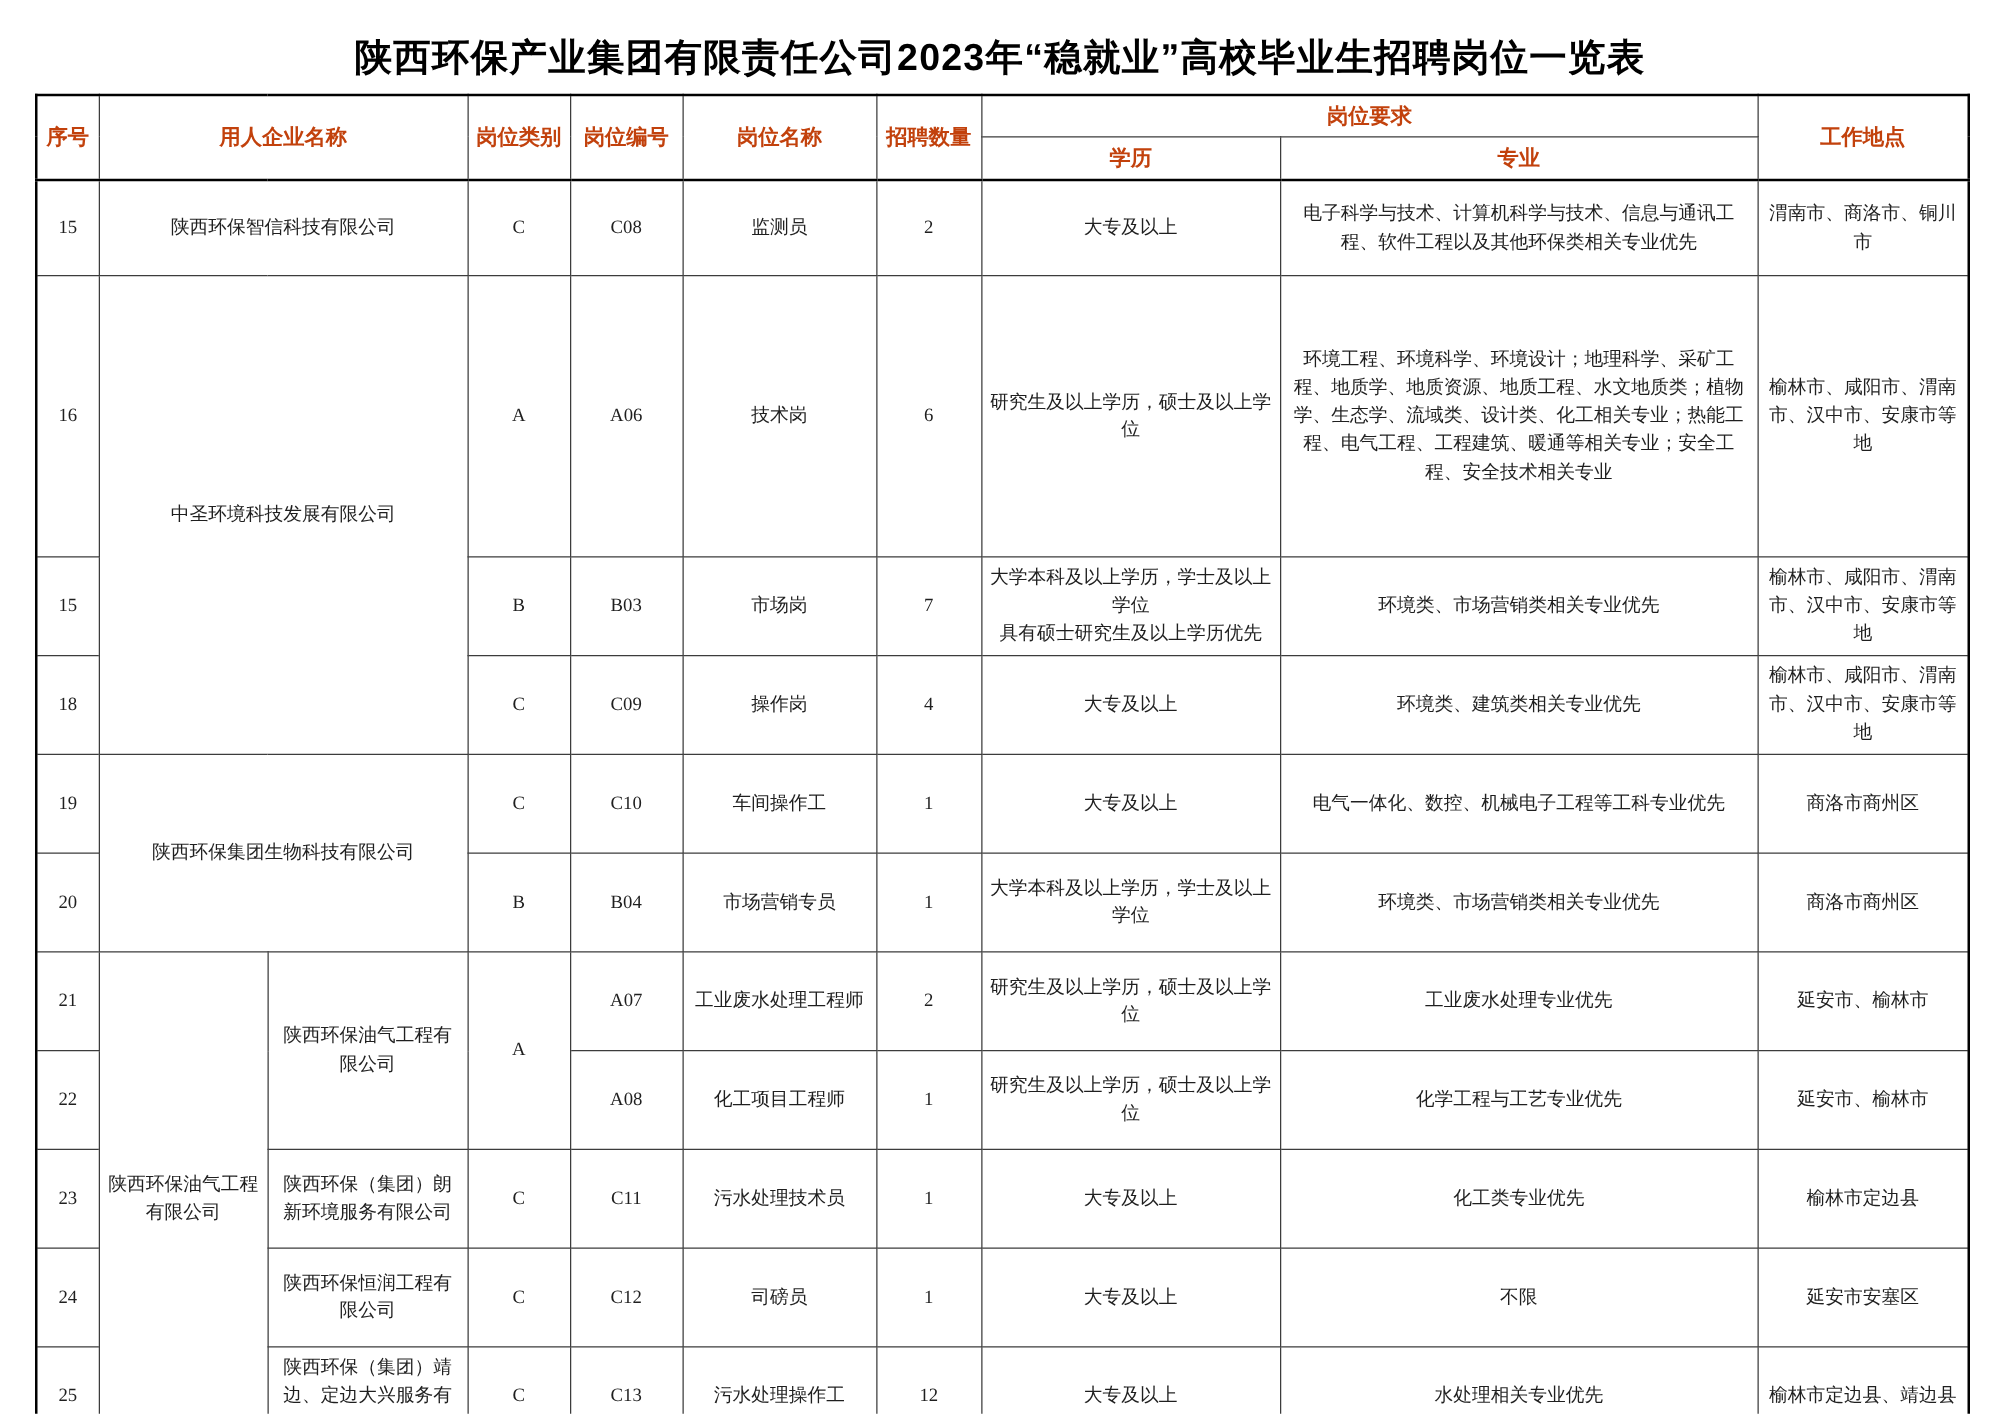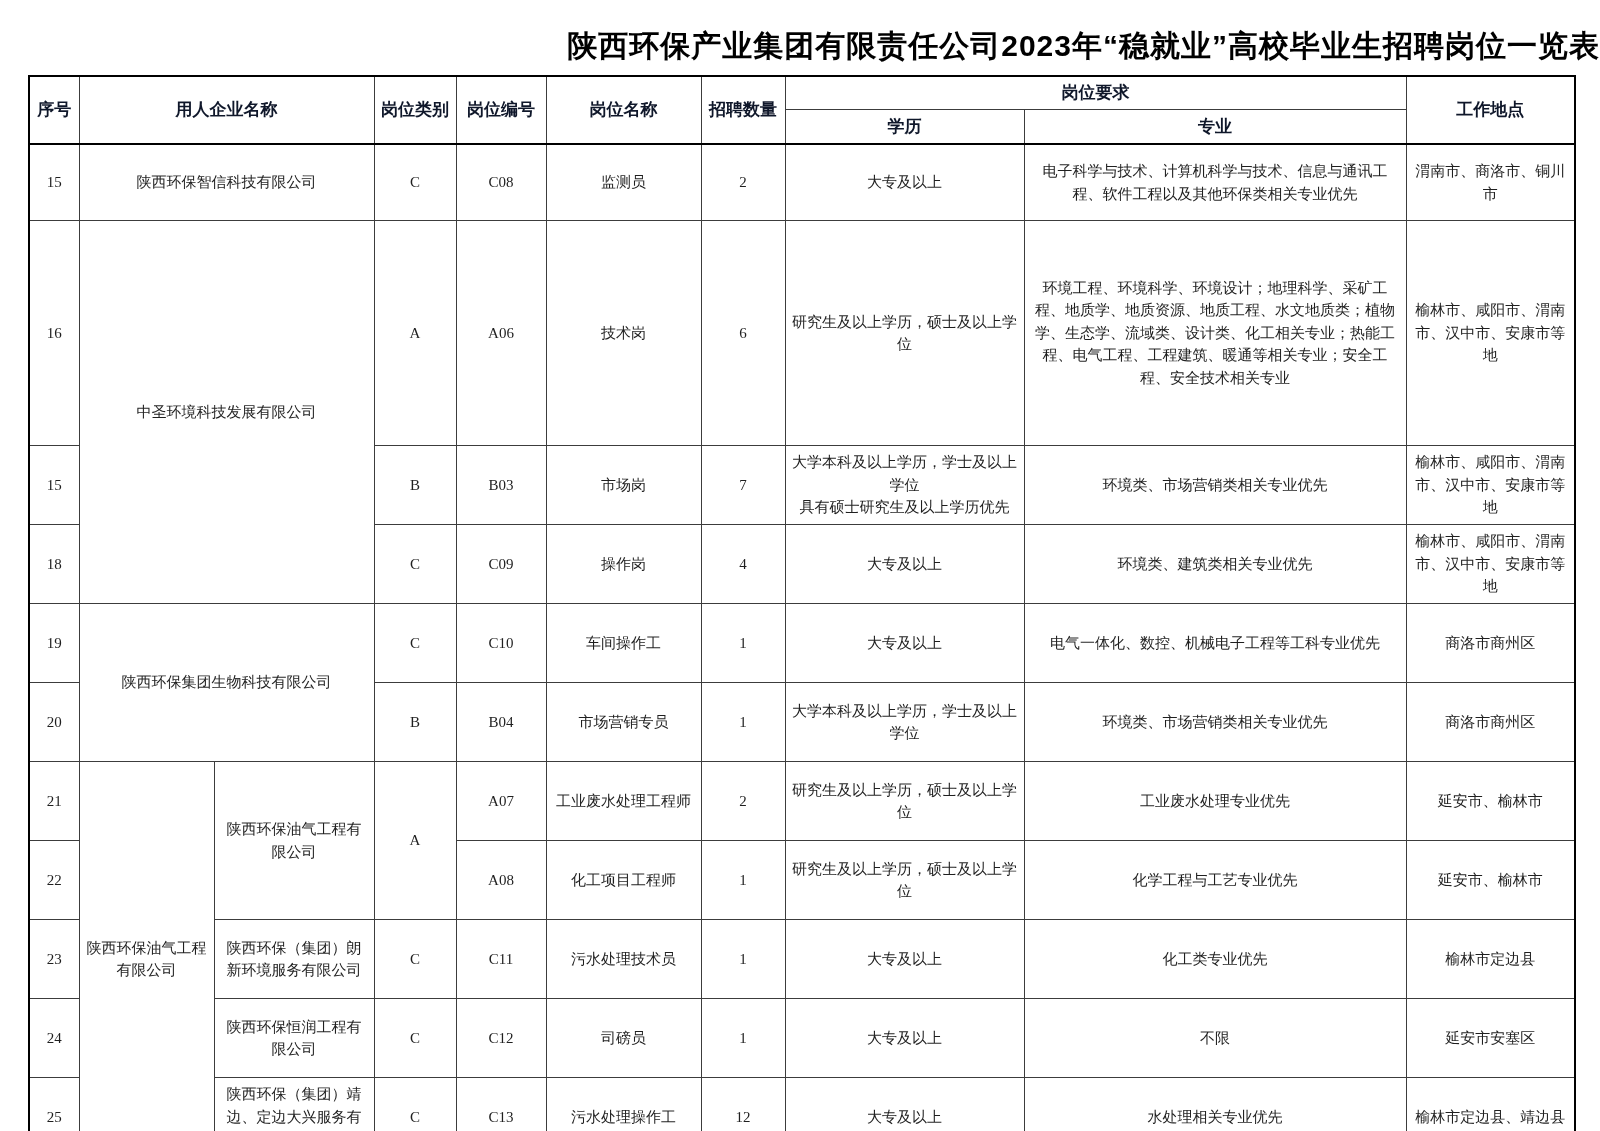--- a/index.html
+++ b/index.html
@@ -4,21 +4,21 @@
 <style>
   html,body { margin:0; padding:0; background:#ffffff; }
   body {
     position:relative;
     width:1600px; height:1131px;
     font-family:"Liberation Serif","DejaVu Serif",serif;
     color:#1f1f1f;
   }
   .page-title {
     position:absolute; top:26px; left:0; width:1600px;
-    text-align:right;
+    text-align:center;
     font-family:"Liberation Sans","DejaVu Sans",sans-serif;
     font-weight:bold; font-size:30px; color:#000;
     letter-spacing:1px;
     white-space:nowrap;
   }
   table.jobs {
     position:absolute; left:28px; top:75px;
     width:1546px;
     border-collapse:collapse; table-layout:fixed;
     border:2px solid #000;
@@ -26,21 +26,21 @@
   .jobs th, .jobs td {
     border:1px solid #3c3c3c;
     text-align:center; vertical-align:middle;
     padding:2px 5px;
     font-size:15px; line-height:1.5;
     word-break:break-all;
     overflow:hidden;
   }
   .jobs th {
     font-family:"Liberation Sans","DejaVu Sans",sans-serif;
-    font-weight:bold; font-size:17px; color:#0f172a;
+    font-weight:bold; font-size:17px; color:#c2410c;
     padding:2px 2px;
   }
   tr.h1 { height:33px; }
   tr.h2 { height:35px; }
   tr.r15  td { height:71px; border-top:2px solid #000; }
   tr.r16  td { height:220px; }
   tr.rstd td { height:74px; }
   .edu { white-space:pre-line; }
   .majorwide { text-align:justify; padding:6px 10px;margin-left:16px; }
 </style>

